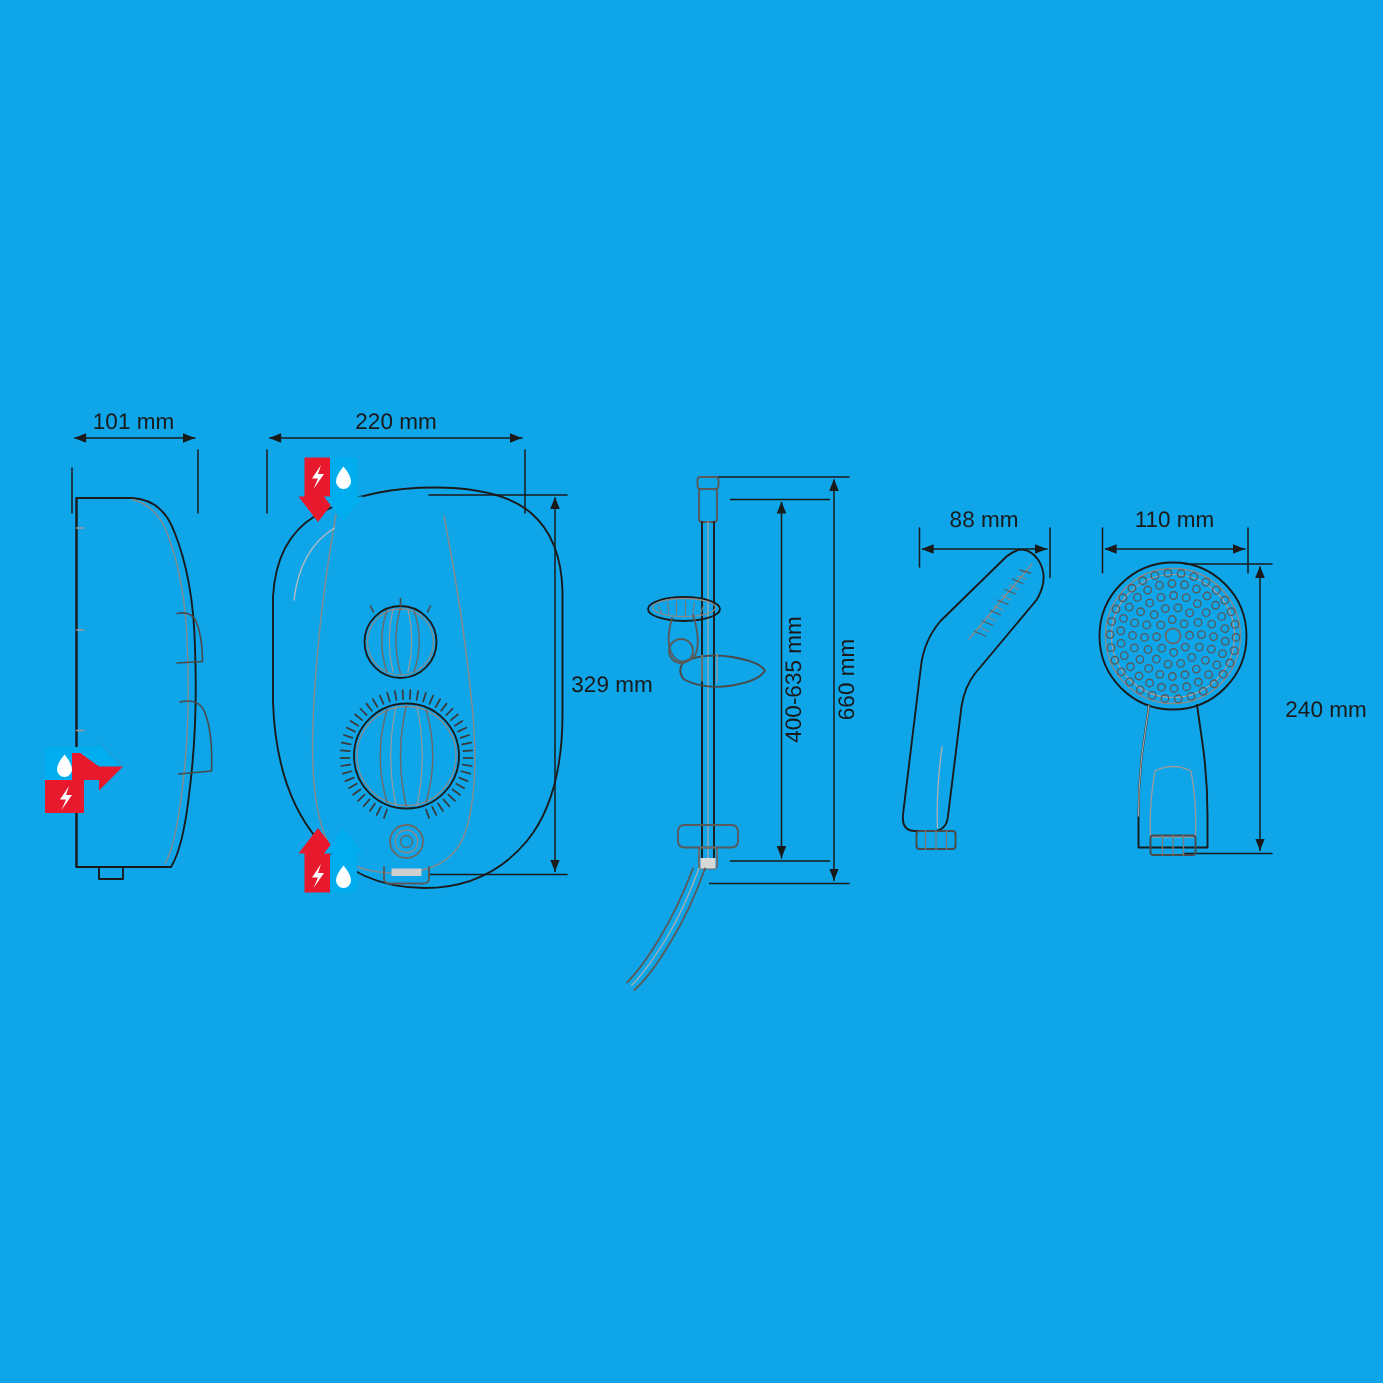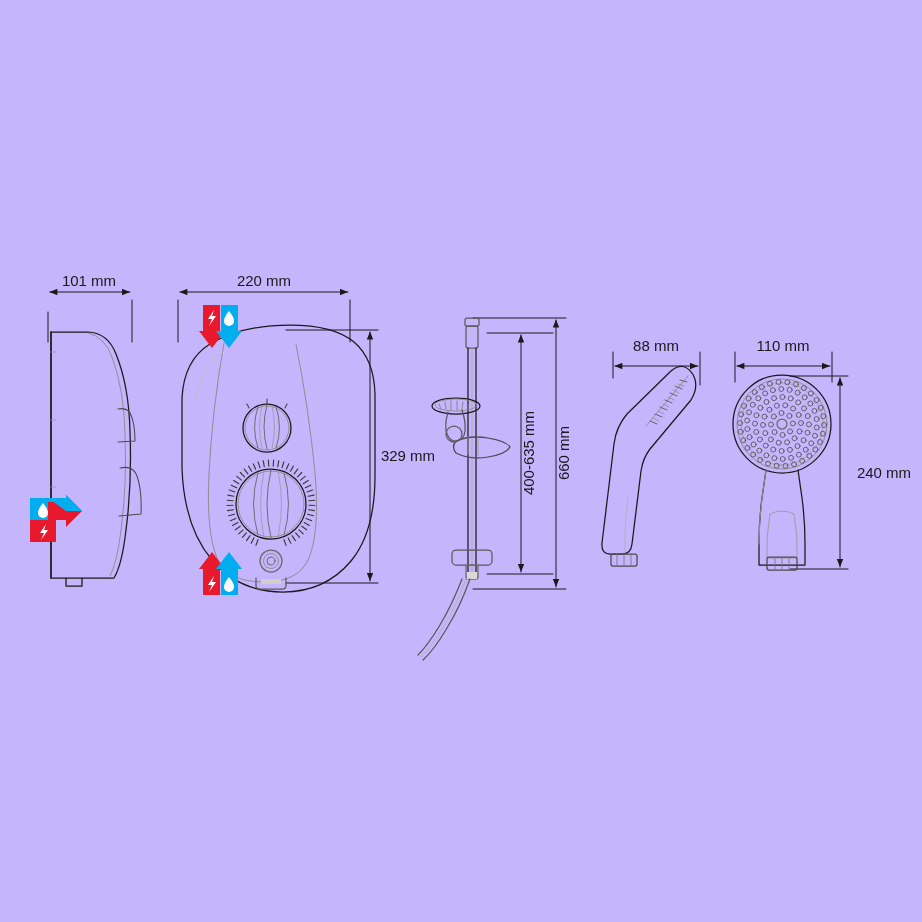--- a/index.html
+++ b/index.html
@@ -1,18 +1,18 @@
 <!DOCTYPE html>
 <html><head>
 <meta charset="utf-8">
 <style>
   html,body{margin:0;padding:0;background:#fff;}
   body{width:922px;height:922px;overflow:hidden;
        font-family:"Liberation Sans",sans-serif;}
-  #stage{position:relative;width:922px;height:922px;background:#c4b5fd;text-decoration:underline;}
+  #stage{position:relative;width:922px;height:922px;background:#0ea5e9;text-decoration:underline;}
   svg.layer{position:absolute;left:0;top:0;width:922px;height:922px;}
   .dimtext{font-family:"Liberation Sans",sans-serif;font-size:15px;fill:#1a1a1a;}
 </style>
 </head>
 <body>
 
 <div id="stage">
 
   <svg class="layer" viewBox="0 0 922 922" xmlns="http://www.w3.org/2000/svg">
     <defs>

